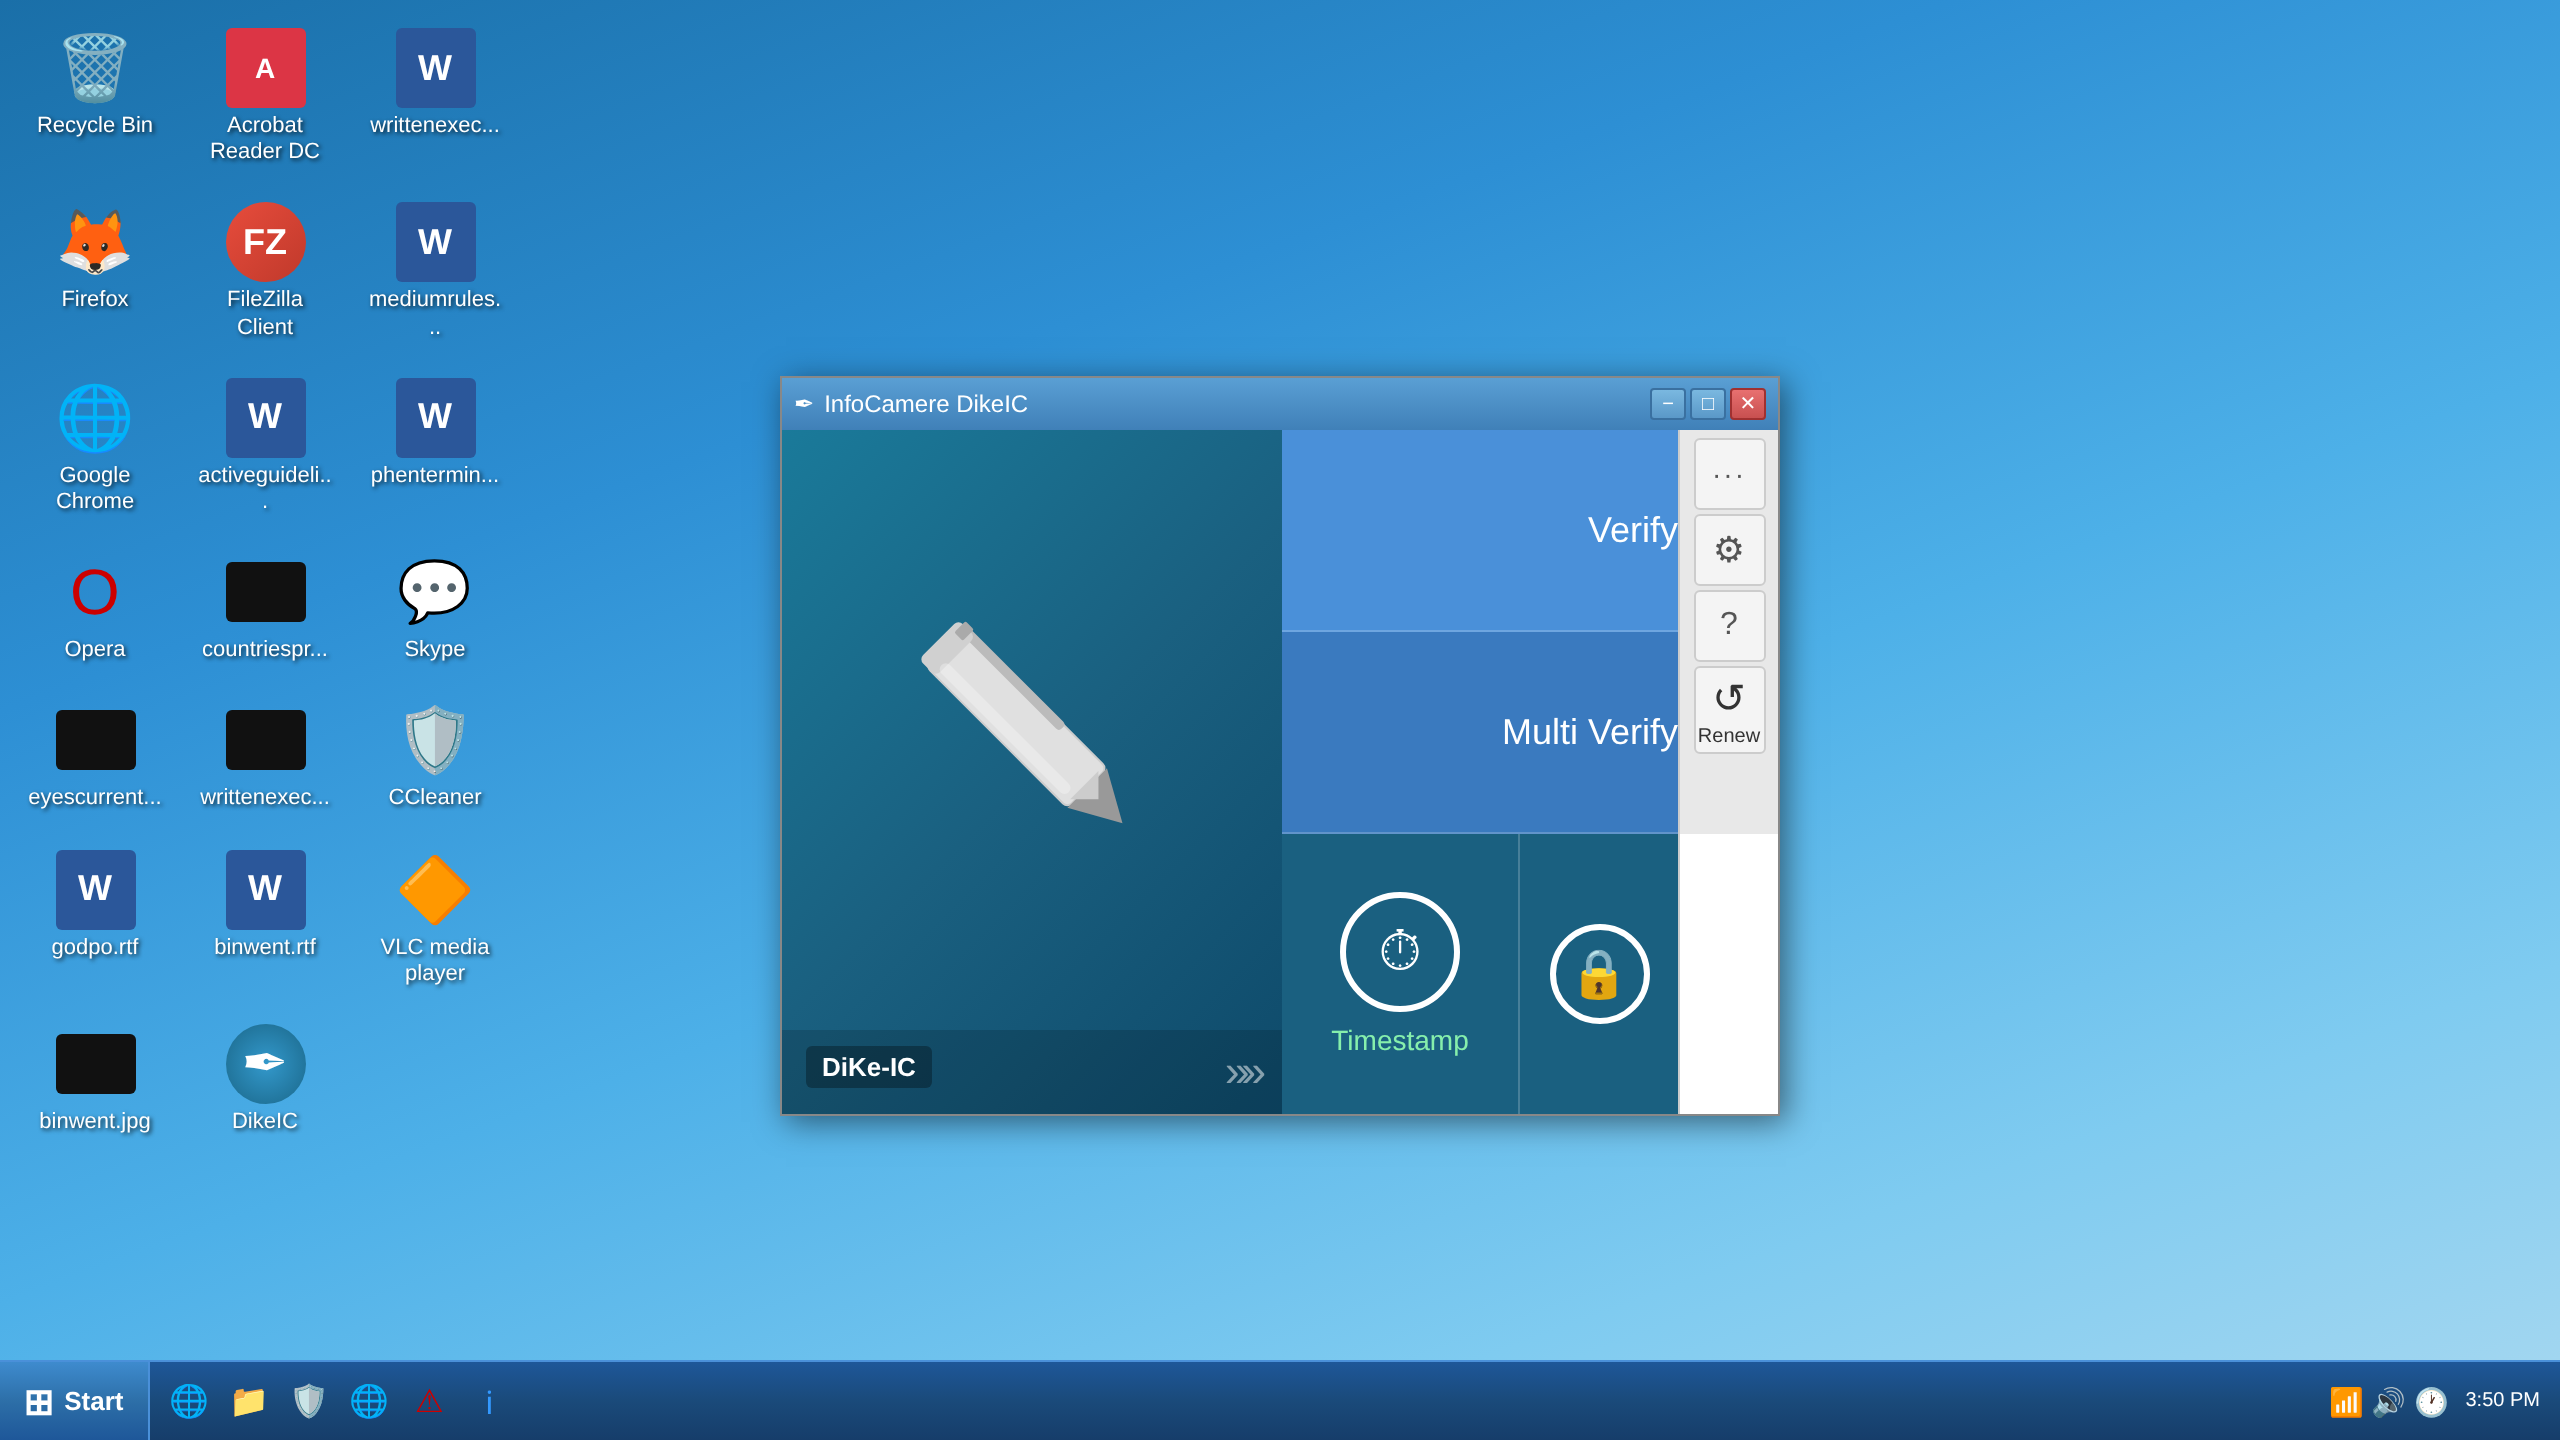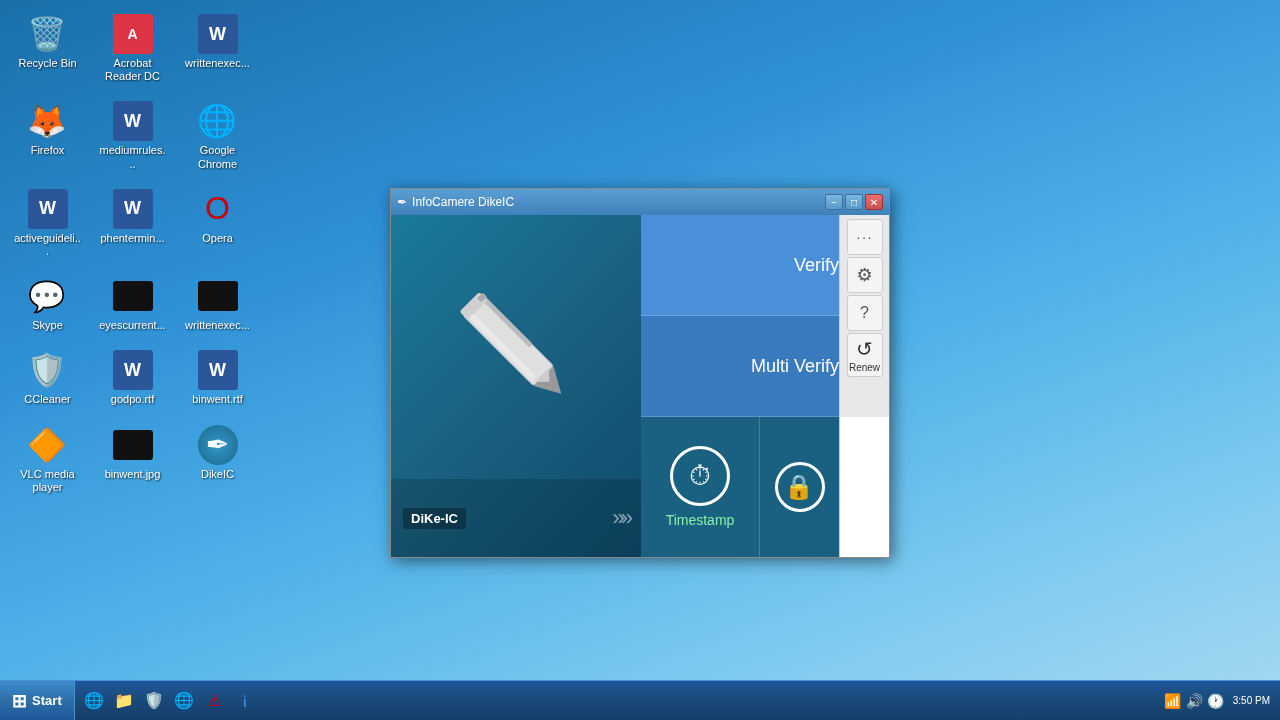--- a/index.html
+++ b/index.html
@@ -204,24 +204,24 @@
       flex: 1;
       display: flex;
       align-items: center;
       justify-content: center;
     }
     .pen-icon-svg {
       width: 130px;
       height: 160px;
     }
     .bottom-bar {
-      padding: 26px 12px;
+      padding: 8px 12px;
       background: rgba(0,0,0,0.15);
       display: flex;
-      align-items: center;
+      align-items: flex-start;
       gap: 8px;
     }
     .dike-label {
       color: white;
       font-size: 13px;
       font-weight: bold;
       background: rgba(0,0,0,0.3);
       padding: 3px 8px;
       border-radius: 3px;
     }
@@ -378,20 +378,26 @@
       </div>
       <span class="icon-label">writtenexec...</span>
     </div>
 
     <div class="desktop-icon">
       <div class="icon-img firefox-icon">🦊</div>
       <span class="icon-label">Firefox</span>
     </div>
     <div class="desktop-icon">
       <div class="icon-img">
+        <div class="filezilla-icon" style="font-size:18px;background:linear-gradient(135deg,#e74c3c,#c0392b);">FZ</div>
+      </div>
+      <span class="icon-label">FileZilla Client</span>
+    </div>
+    <div class="desktop-icon">
+      <div class="icon-img">
         <div class="word-icon">
             <span style="font-size:18px;font-weight:bold;">W</span>
           </div>
       </div>
       <span class="icon-label">mediumrules...</span>
     </div>
 
     <div class="desktop-icon">
       <div class="icon-img chrome-icon" style="font-size:32px;">🌐</div>
       <span class="icon-label">Google Chrome</span>
@@ -409,20 +415,26 @@
         <div class="word-icon">
             <span style="font-size:18px;font-weight:bold;">W</span>
           </div>
       </div>
       <span class="icon-label">phentermin...</span>
     </div>
 
     <div class="desktop-icon">
       <div class="icon-img opera-icon" style="font-size:32px; color:#cc0000;">O</div>
       <span class="icon-label">Opera</span>
+    </div>
+    <div class="desktop-icon">
+      <div class="icon-img">
+        <div class="black-thumb"></div>
+      </div>
+      <span class="icon-label">countriespr...</span>
     </div>
 
     <div class="desktop-icon">
       <div class="icon-img skype-icon" style="font-size:30px;">💬</div>
       <span class="icon-label">Skype</span>
     </div>
     <div class="desktop-icon">
       <div class="icon-img">
         <div class="black-thumb"></div>
       </div>

